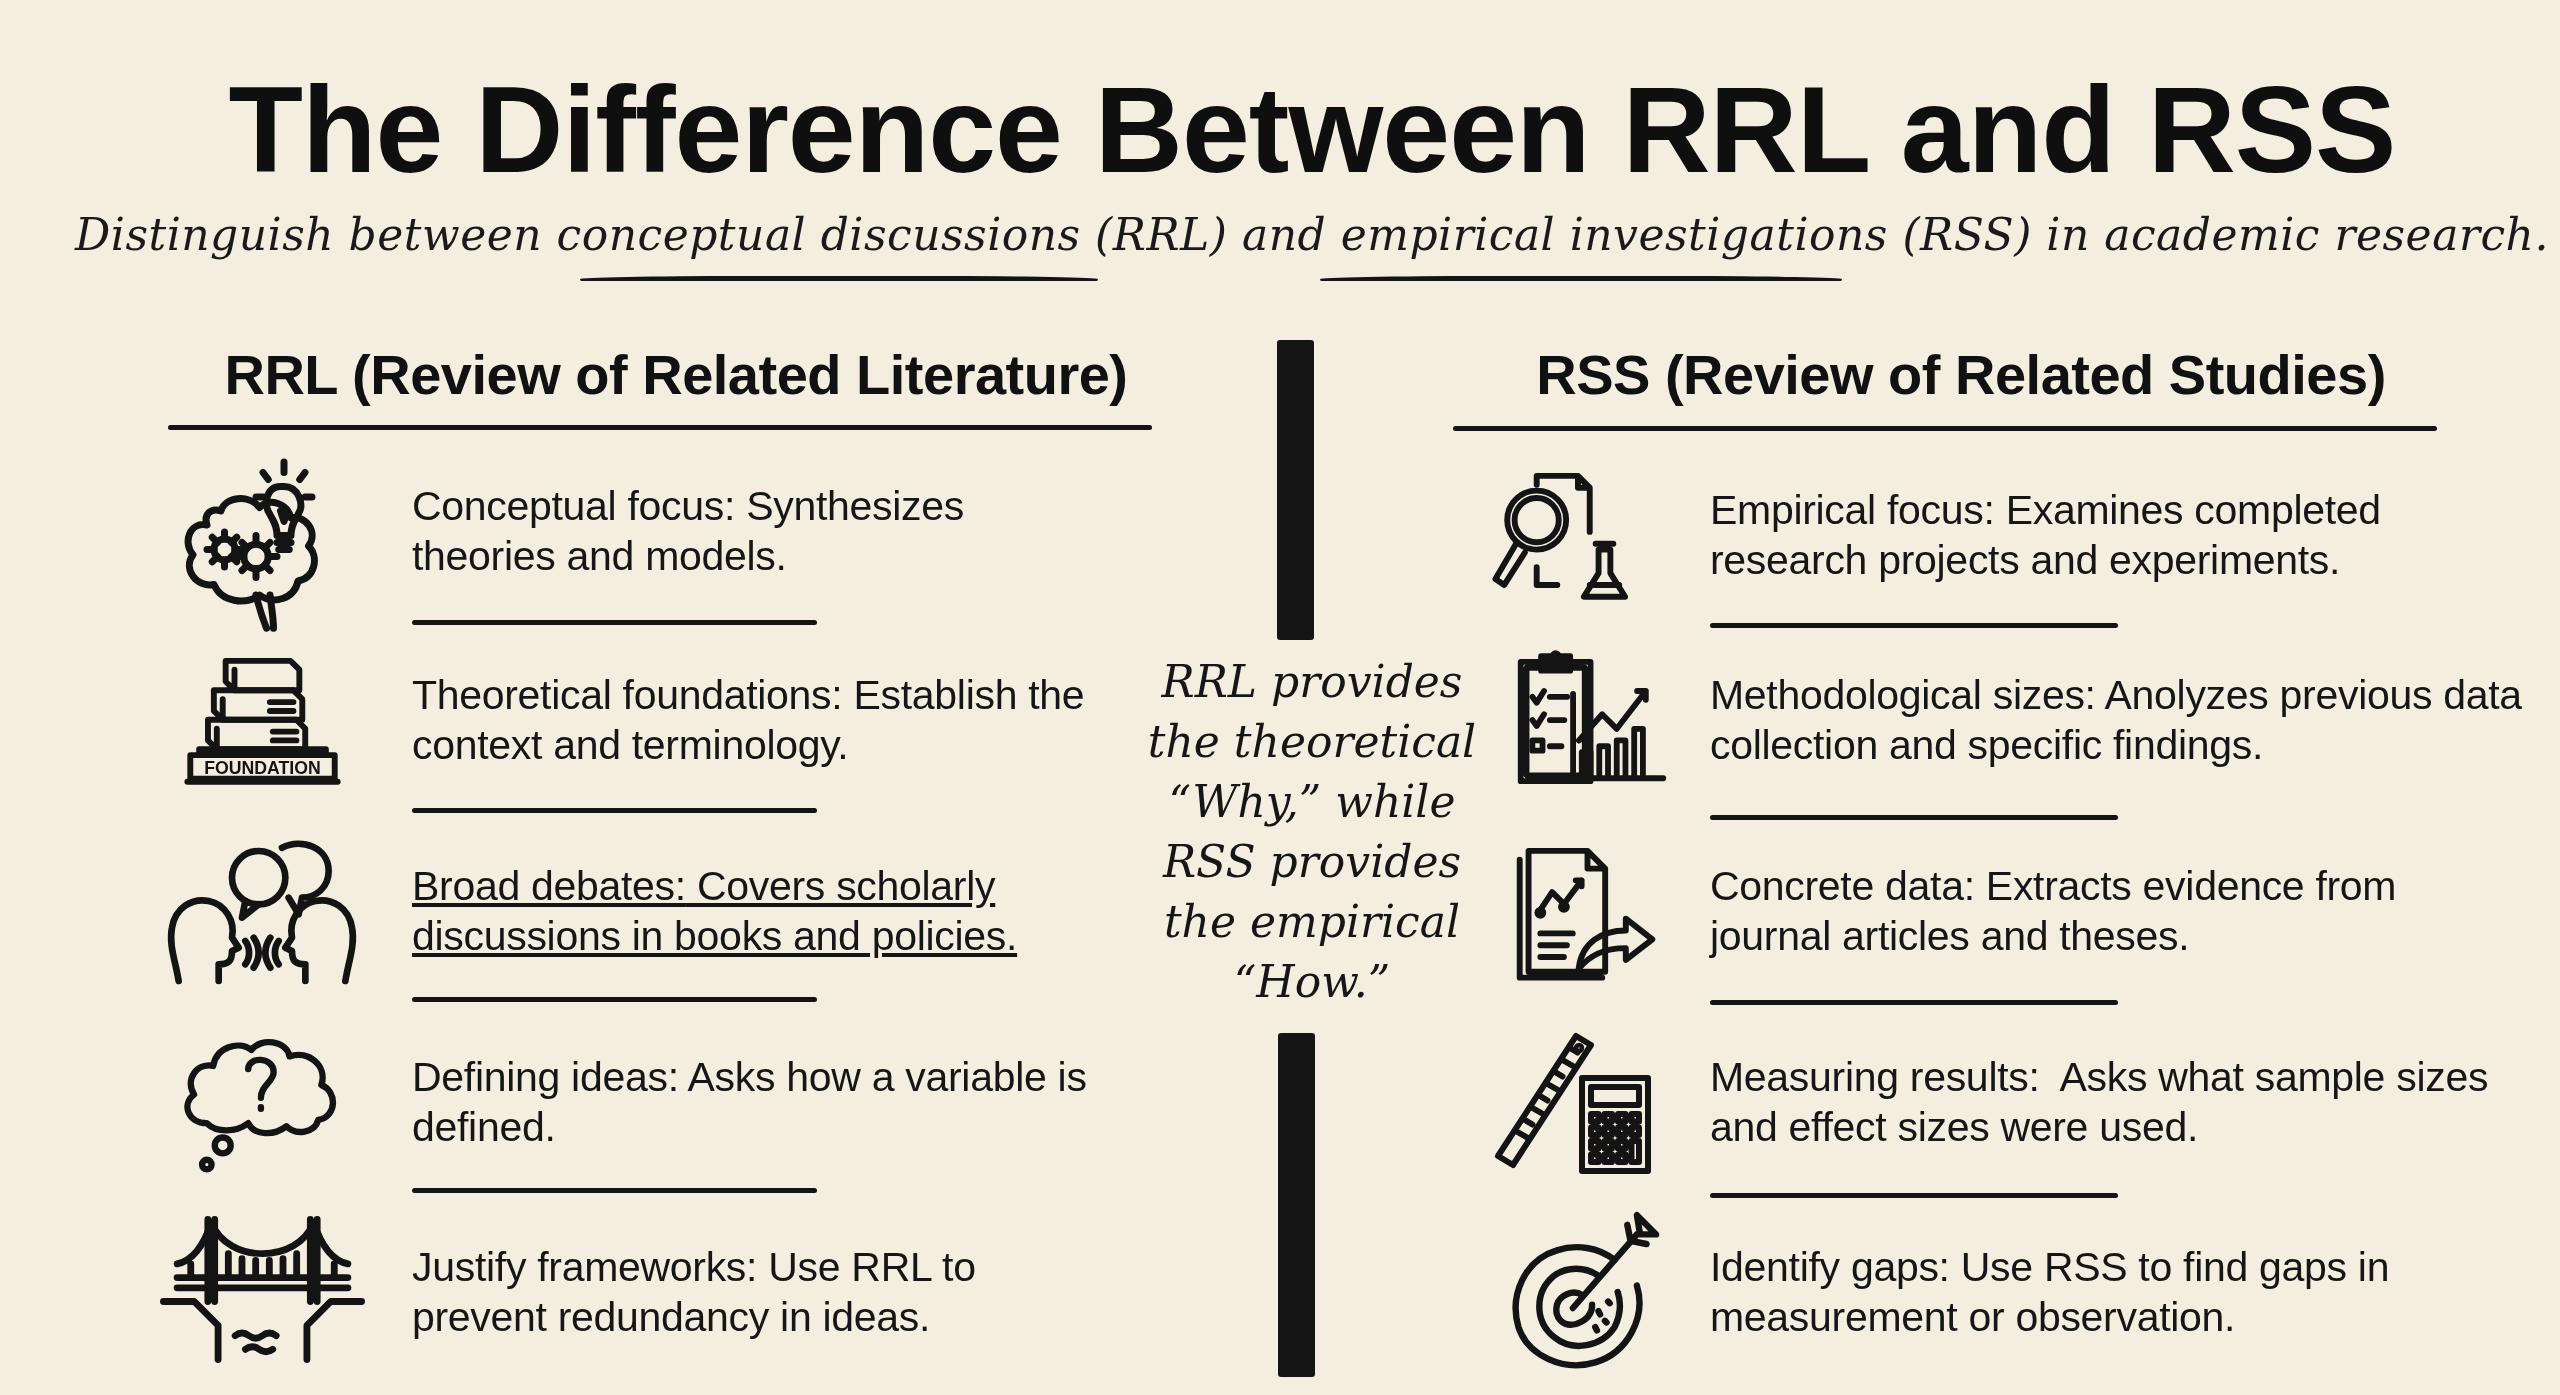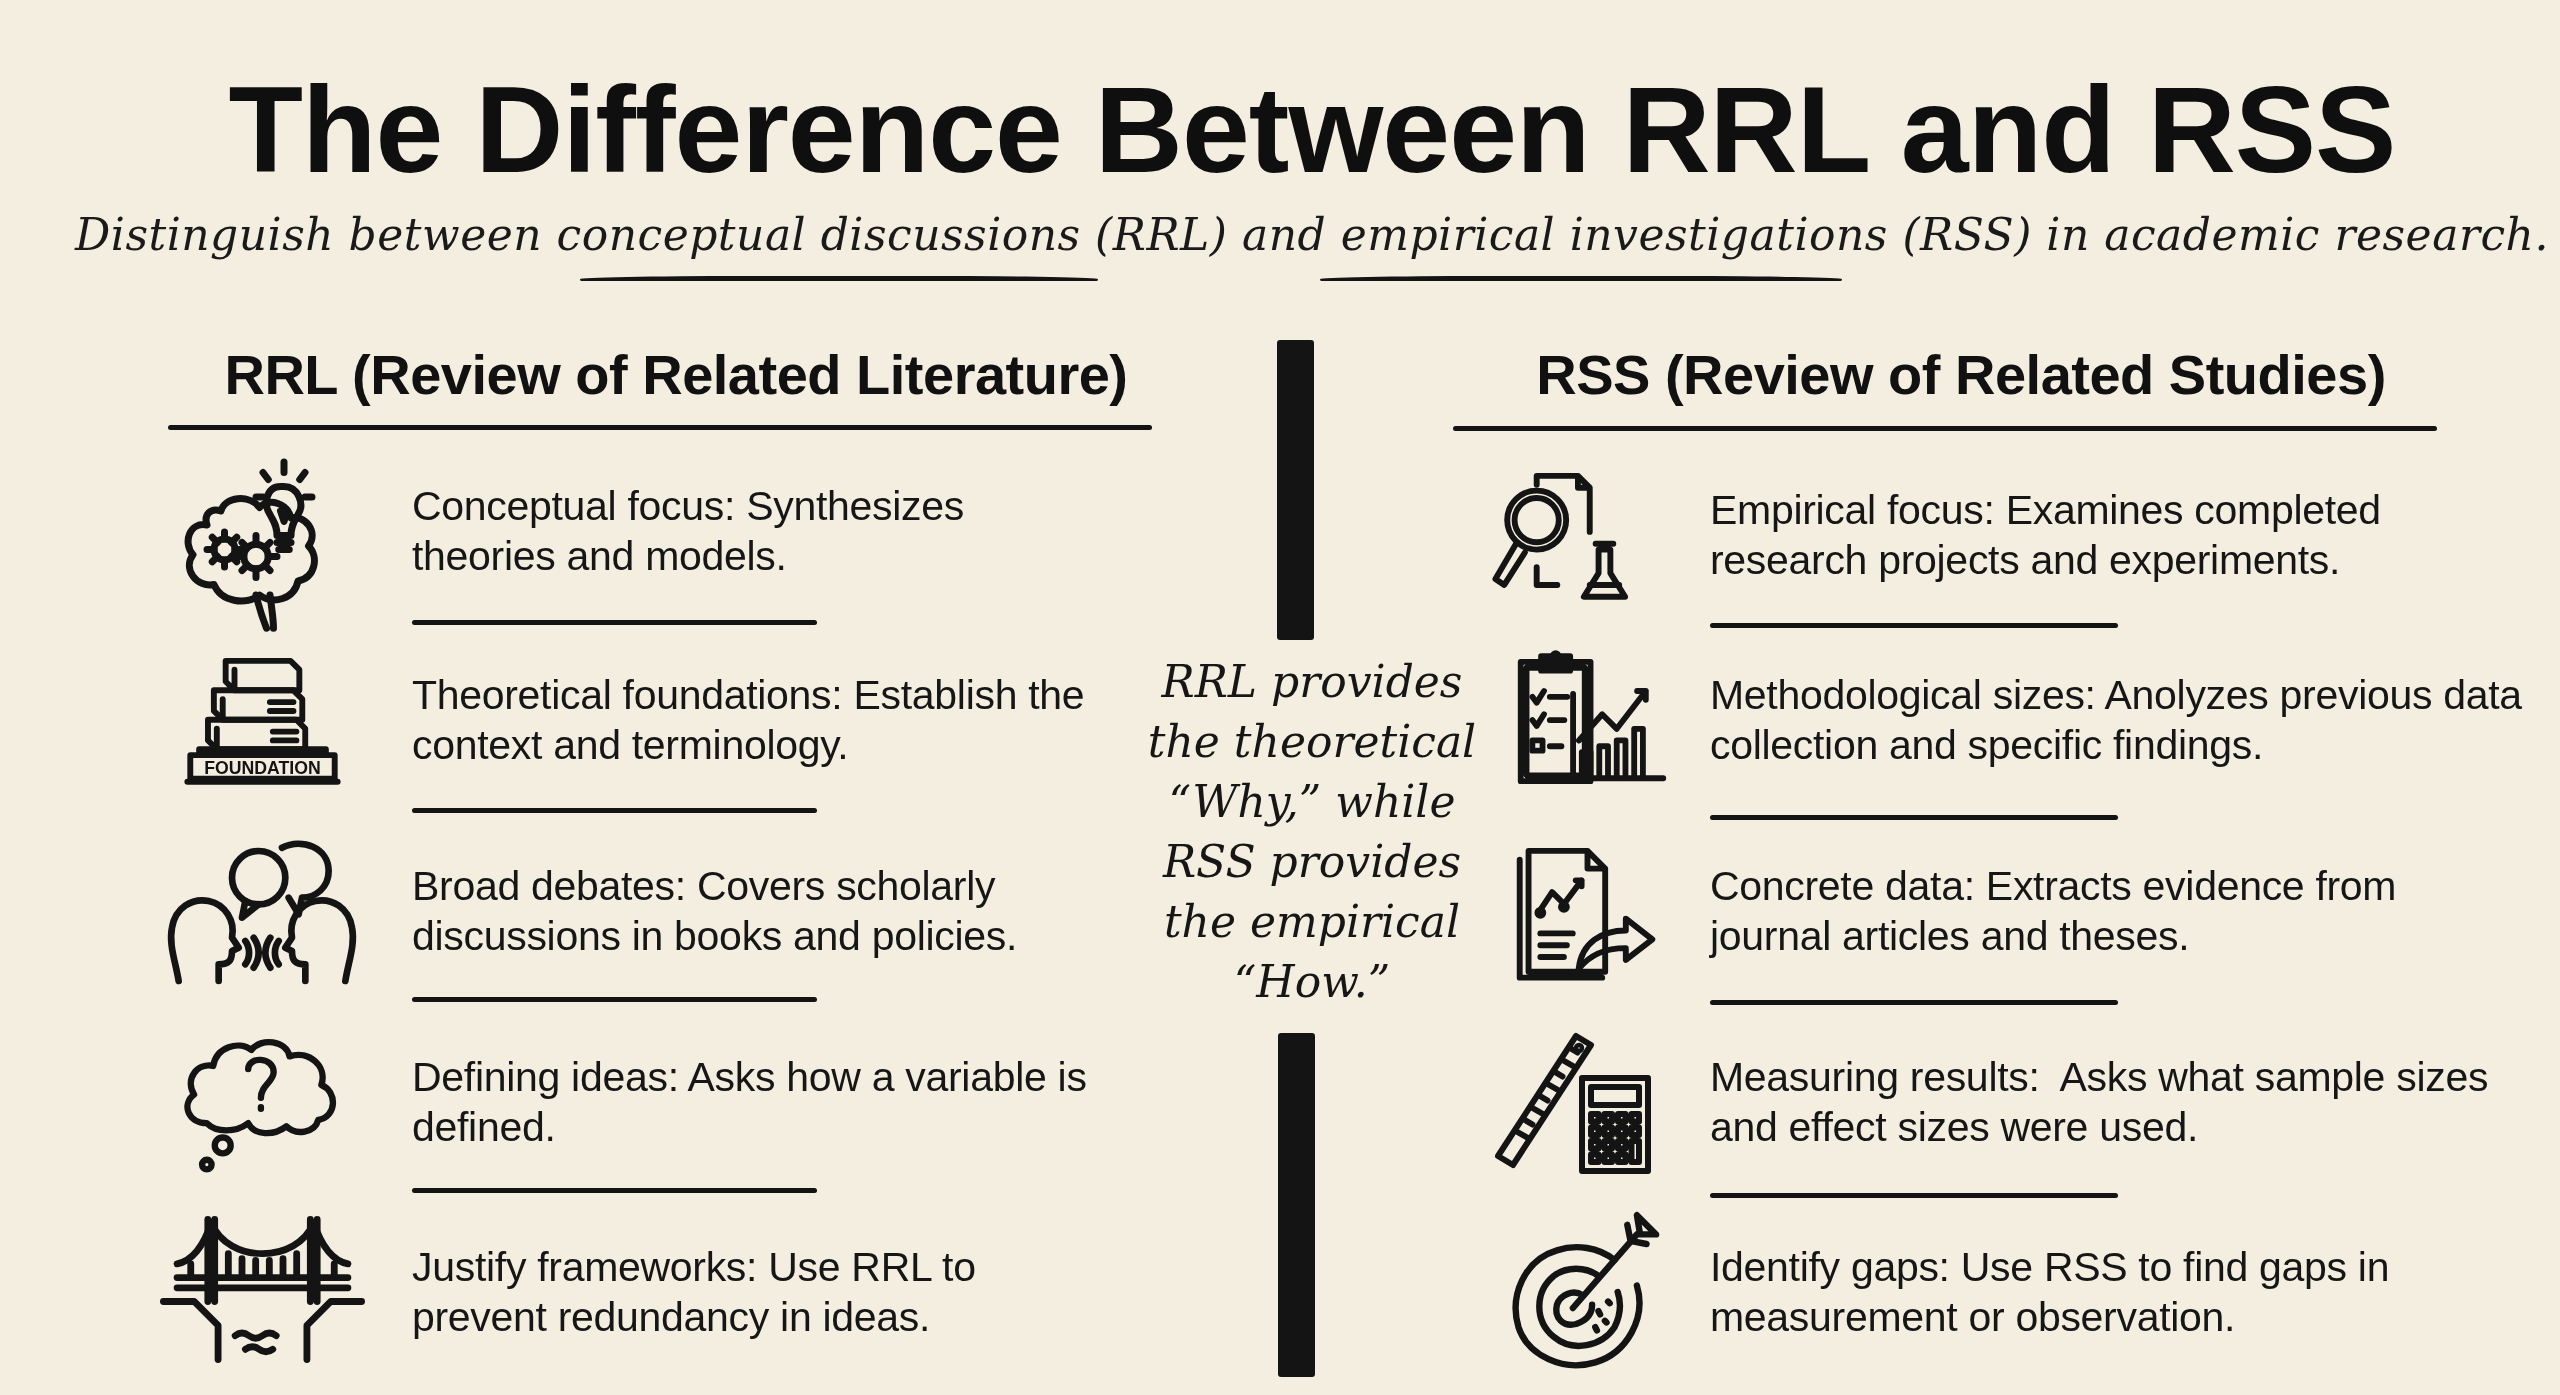--- a/index.html
+++ b/index.html
@@ -103,21 +103,21 @@
   <svg viewBox="0 0 120 100">
     <path class="s" d="M72 12 C84 6 100 12 100 26 C100 36 92 42 84 42 L82 52 L76 42"></path>
     <circle class="s" cx="58" cy="30" r="16"></circle>
     <path class="s" d="M50 44 L48 54 L58 46"></path>
     <path class="s" d="M10 92 C8 80 4 70 6 60 C8 48 18 42 28 44 C38 46 44 56 42 66 L46 72 L42 74 C42 80 40 82 34 82 L34 92"></path>
     <path class="s" d="M110 92 C112 80 116 70 114 60 C112 48 102 42 92 44 C82 46 76 56 78 66 L74 72 L78 74 C78 80 80 82 86 82 L86 92"></path>
     <path class="s" d="M50 68 C53 72 53 78 50 82 M55 66 C59 72 59 78 55 84"></path>
     <path class="s" d="M70 68 C67 72 67 78 70 82 M65 66 C61 72 61 78 65 84"></path>
   </svg>
 </div>
-<div class="row-text" style="left:412px; top:861px; width:700px;"><span>Broad debates:</span><span> Covers scholarly discussions in books and policies.</span></div>
+<div class="row-text" style="left:412px; top:861px; width:700px;text-decoration:underline;"><span>Broad debates:</span><span> Covers scholarly discussions in books and policies.</span></div>
 <div class="short-rule" style="left:412px; top:997px; width:405px;"></div>
 
 <div class="row-icon" style="left:175px; top:1030px; width:175px; height:145px;">
   <svg viewBox="0 0 110 90">
     <path class="s" d="M20 58 C8 58 4 46 12 40 C6 30 14 20 24 22 C26 10 40 6 48 12 C54 4 70 6 72 16 C84 12 96 22 92 34 C102 38 102 54 90 56 C88 64 76 66 70 60 C62 66 50 66 46 58 C38 64 26 64 20 58 Z"></path>
     <path class="s" d="M46 24 C46 16 62 16 62 26 C62 32 54 34 54 42 M54 48 v1"></path>
     <circle class="s" cx="30" cy="72" r="5"></circle>
     <circle class="s" cx="20" cy="84" r="3"></circle>
   </svg>
 </div>

